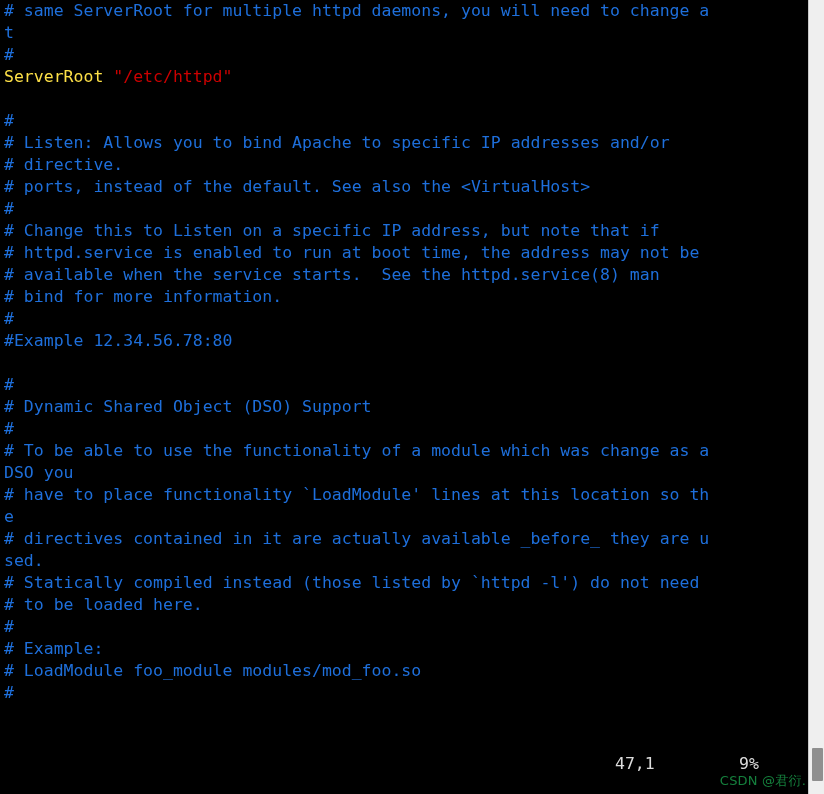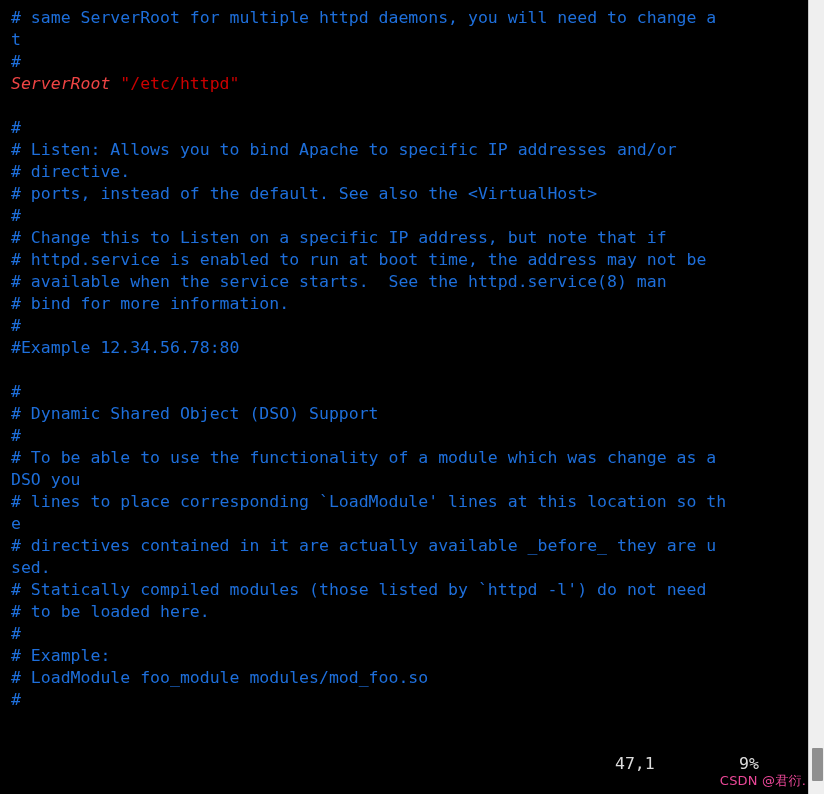--- a/index.html
+++ b/index.html
@@ -17,36 +17,36 @@
     font-family: "DejaVu Sans Mono", "Liberation Mono", monospace;
   }
 
   
   #buffer {
     position: absolute;
     left: 0;
     top: 0;
     width: 808px;
     height: 750px;
-    padding: 7px;
+    padding: 0;
     box-sizing: border-box;
   }
   .line {
     height: 22px;
     line-height: 22px;
     font-size: 16.5px;
     white-space: pre;
     padding-left: 4px;
     letter-spacing: 0px;
   }
   .seg { white-space: pre; }
 
   
   .c-comment  { color: #1e6fdb; }              
-  .c-keyword  { color: #ef4444; font-style: italic; }              
+  .c-keyword  { color: #fde047; }              
   .c-string   { color: #cc0000; }              
   .c-number   { color: #e8a33d; }              
   .c-normal   { color: #d8d8d8; }
   .c-cursor {
     background: #00e000;
     color: #000000;
   }
 
   
   #statusline {
@@ -72,21 +72,21 @@
     white-space: pre;
   }
 
   
   #watermark {
     position: absolute;
     right: 18px;
     bottom: 4px;
     font-family: "DejaVu Sans", "Liberation Sans", sans-serif;
     font-size: 13px;
-    color: #ec4899;
+    color: #15803d;
     white-space: nowrap;
     letter-spacing: 0.2px;
   }
 
   
   #scrollbar-track {
     position: absolute;
     right: 0;
     top: 0;
     width: 16px;
@@ -126,25 +126,25 @@
       <div class="line"><span class="seg c-comment"># available when the service starts.  See the httpd.service(8) man</span></div>
       <div class="line"><span class="seg c-comment"># bind for more information.</span></div>
       <div class="line"><span class="seg c-comment">#</span></div>
       <div class="line"><span class="seg c-comment">#Example 12.34.56.78:80</span></div>
       <div class="line"><span class="seg c-normal"></span></div>
       <div class="line"><span class="seg c-comment">#</span></div>
       <div class="line"><span class="seg c-comment"># Dynamic Shared Object (DSO) Support</span></div>
       <div class="line"><span class="seg c-comment">#</span></div>
       <div class="line"><span class="seg c-comment"># To be able to use the functionality of a module which was change as a</span></div>
       <div class="line"><span class="seg c-comment">DSO you</span></div>
-      <div class="line"><span class="seg c-comment"># lines to place corresponding `LoadModule' lines at this location so th</span></div>
+      <div class="line"><span class="seg c-comment"># have to place functionality `LoadModule' lines at this location so th</span></div>
       <div class="line"><span class="seg c-comment">e</span></div>
       <div class="line"><span class="seg c-comment"># directives contained in it are actually available _before_ they are u</span></div>
       <div class="line"><span class="seg c-comment">sed.</span></div>
-      <div class="line"><span class="seg c-comment"># Statically compiled modules (those listed by `httpd -l') do not need</span></div>
+      <div class="line"><span class="seg c-comment"># Statically compiled instead (those listed by `httpd -l') do not need</span></div>
       <div class="line"><span class="seg c-comment"># to be loaded here.</span></div>
       <div class="line"><span class="seg c-comment">#</span></div>
       <div class="line"><span class="seg c-comment"># Example:</span></div>
       <div class="line"><span class="seg c-comment"># LoadModule foo_module modules/mod_foo.so</span></div>
       <div class="line"><span class="seg c-comment">#</span></div>
     </div>
 
   <div id="statusline">
     <span id="status-ruler">47,1</span>
     <span id="status-percent">9%</span>

